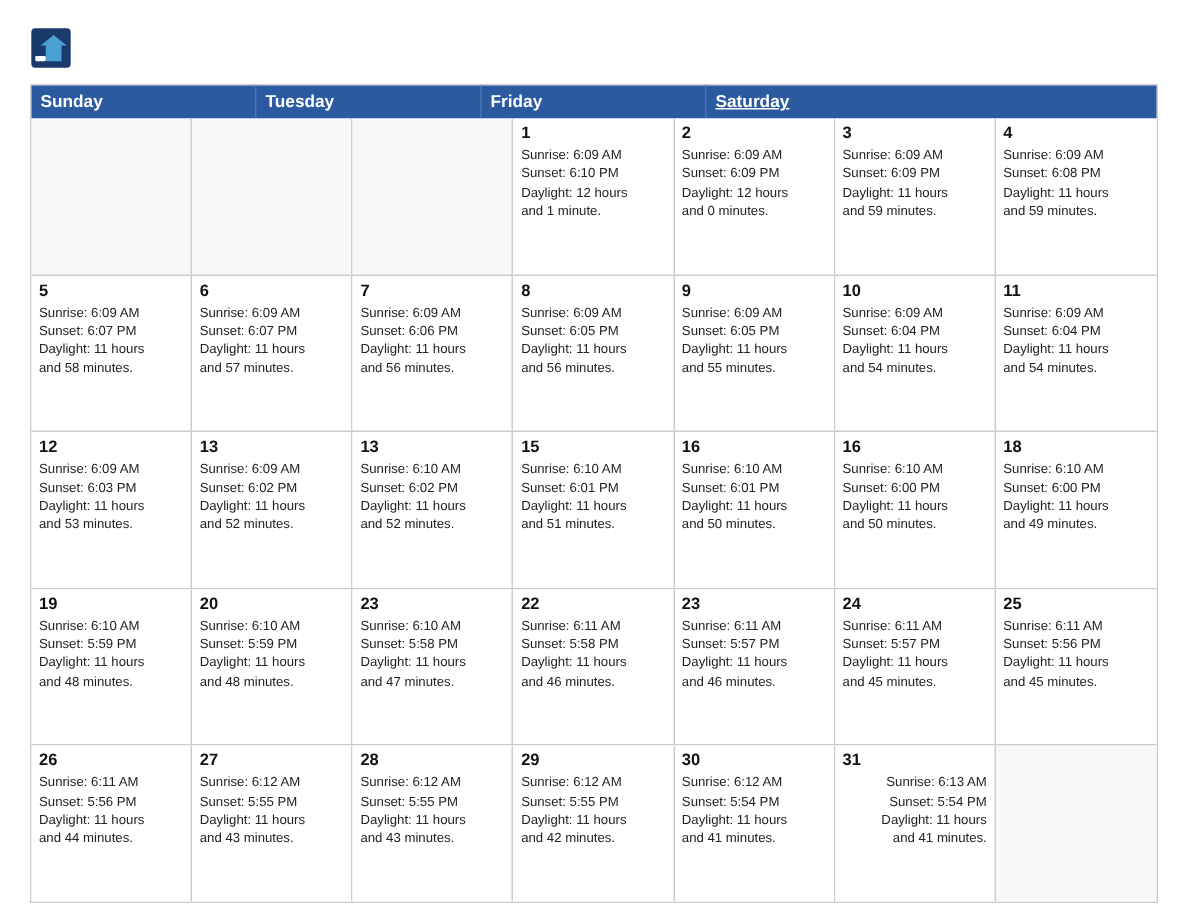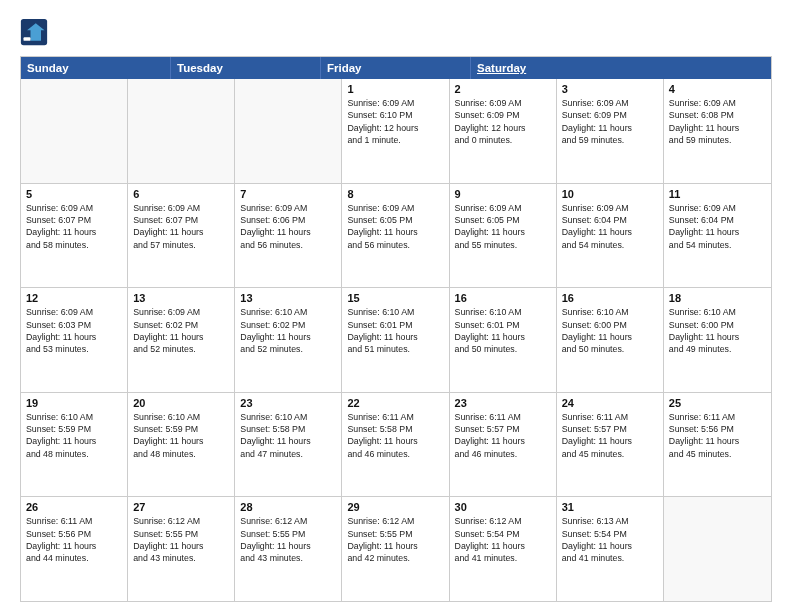--- a/index.html
+++ b/index.html
@@ -357,21 +357,21 @@
           </div>
           <div class="cal-cell">
             <div class="day-num">30</div>
             <div class="cell-text" style="white-space: pre-line;">Sunrise: 6:12 AM
 Sunset: 5:54 PM
 Daylight: 11 hours
 and 41 minutes.</div>
           </div>
           <div class="cal-cell">
             <div class="day-num">31</div>
-            <div class="cell-text" style="white-space: pre-line;">Sunrise: 6:13 AM
+            <div class="cell-text" style="white-space: pre-line; text-align: right;">Sunrise: 6:13 AM
 Sunset: 5:54 PM
 Daylight: 11 hours
 and 41 minutes.</div>
           </div>
           <div class="cal-cell empty"></div>
         </div>
       </div>
   </div>
 </div>
 

